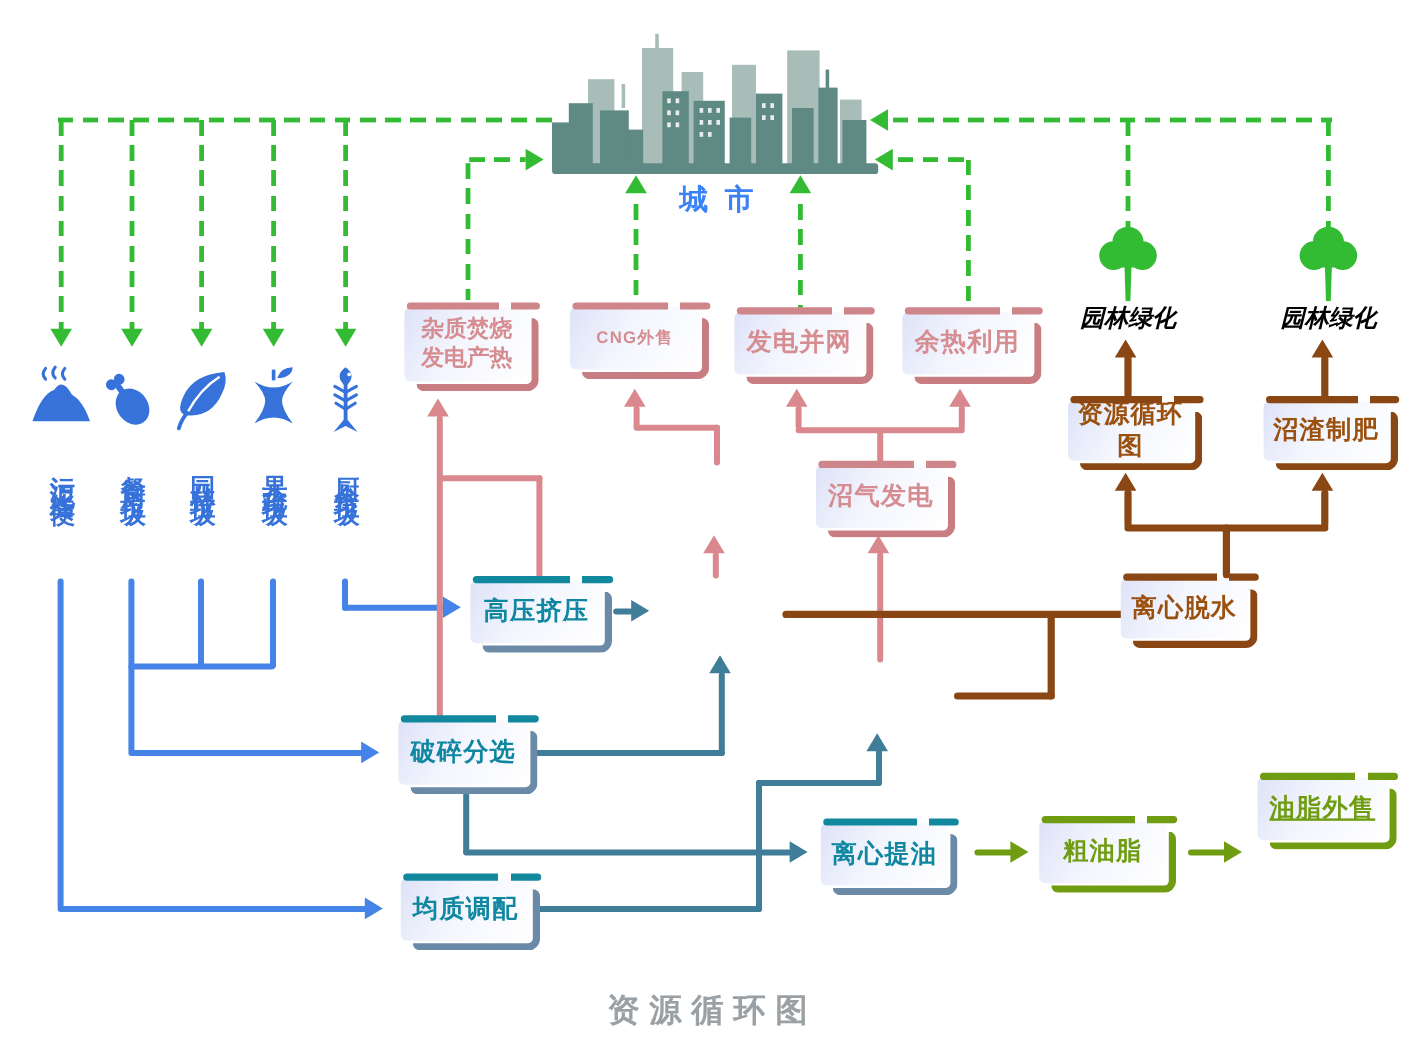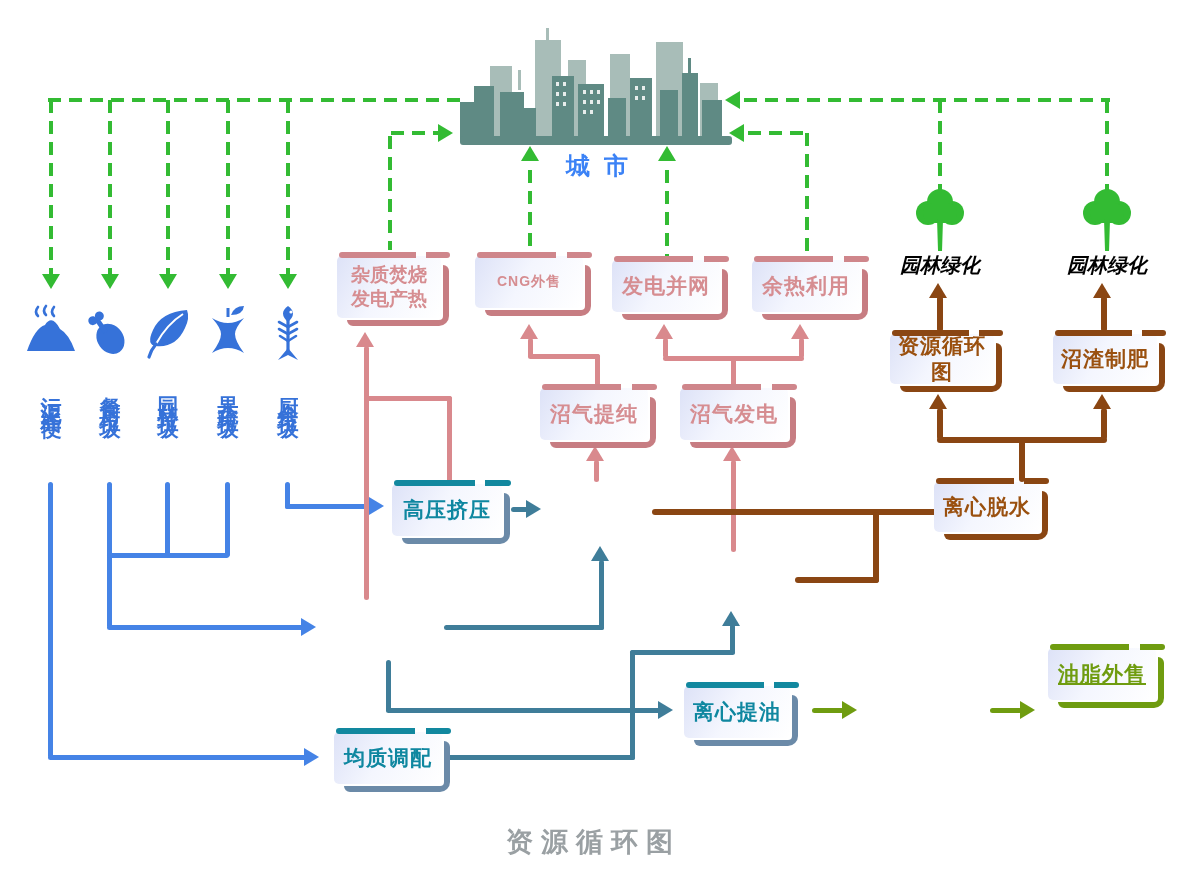--- a/index.html
+++ b/index.html
@@ -265,24 +265,25 @@
     </g>
   </svg>
   <div class="glabel" style="left:894px;top:252px;">园林绿化</div>
   <div class="glabel" style="left:1061px;top:252px;">园林绿化</div>
 
   <div class="node pink" style="left:337px;top:256px;width:104px;height:62px;font-size:19px;letter-spacing:0;">杂质焚烧
 发电产热</div>
   <div class="node pink" style="left:475px;top:256px;width:108px;height:52px;font-size:14px;">CNG外售</div>
   <div class="node pink" style="left:612px;top:260px;width:108px;height:52px;">发电并网</div>
   <div class="node pink" style="left:752px;top:260px;width:108px;height:52px;text-align:center;">余热利用</div>
-  <div class="node pink" style="left:540px;top:388px;width:108px;height:52px;">沼气提纯</div>
   <div class="node pink" style="left:680px;top:388px;width:108px;height:52px;">沼气发电</div>
   <div class="node teal" style="left:392px;top:484px;width:110px;height:52px;">高压挤压</div>
+  <div class="node teal" style="left:332px;top:600px;width:108px;height:54px;">破碎分选</div>
   <div class="node teal" style="left:334px;top:732px;width:108px;height:52px;">均质调配</div>
   <div class="node teal" style="left:684px;top:686px;width:106px;height:52px;">离心提油</div>
   <div class="node brown" style="left:934px;top:482px;width:106px;height:50px;">离心脱水</div>
   <div class="node brown" style="left:890px;top:334px;width:104px;height:50px;">资源循环图</div>
   <div class="node brown" style="left:1053px;top:334px;width:104px;height:50px;">沼渣制肥</div>
+  <div class="node olive" style="left:866px;top:684px;width:106px;height:52px;">粗油脂</div>
   <div class="node olive" style="left:1048px;top:648px;width:108px;height:52px;text-decoration:underline;">油脂外售</div>
 
   <div class="title">资源循环图</div>
 </div>
 
 </body></html>

